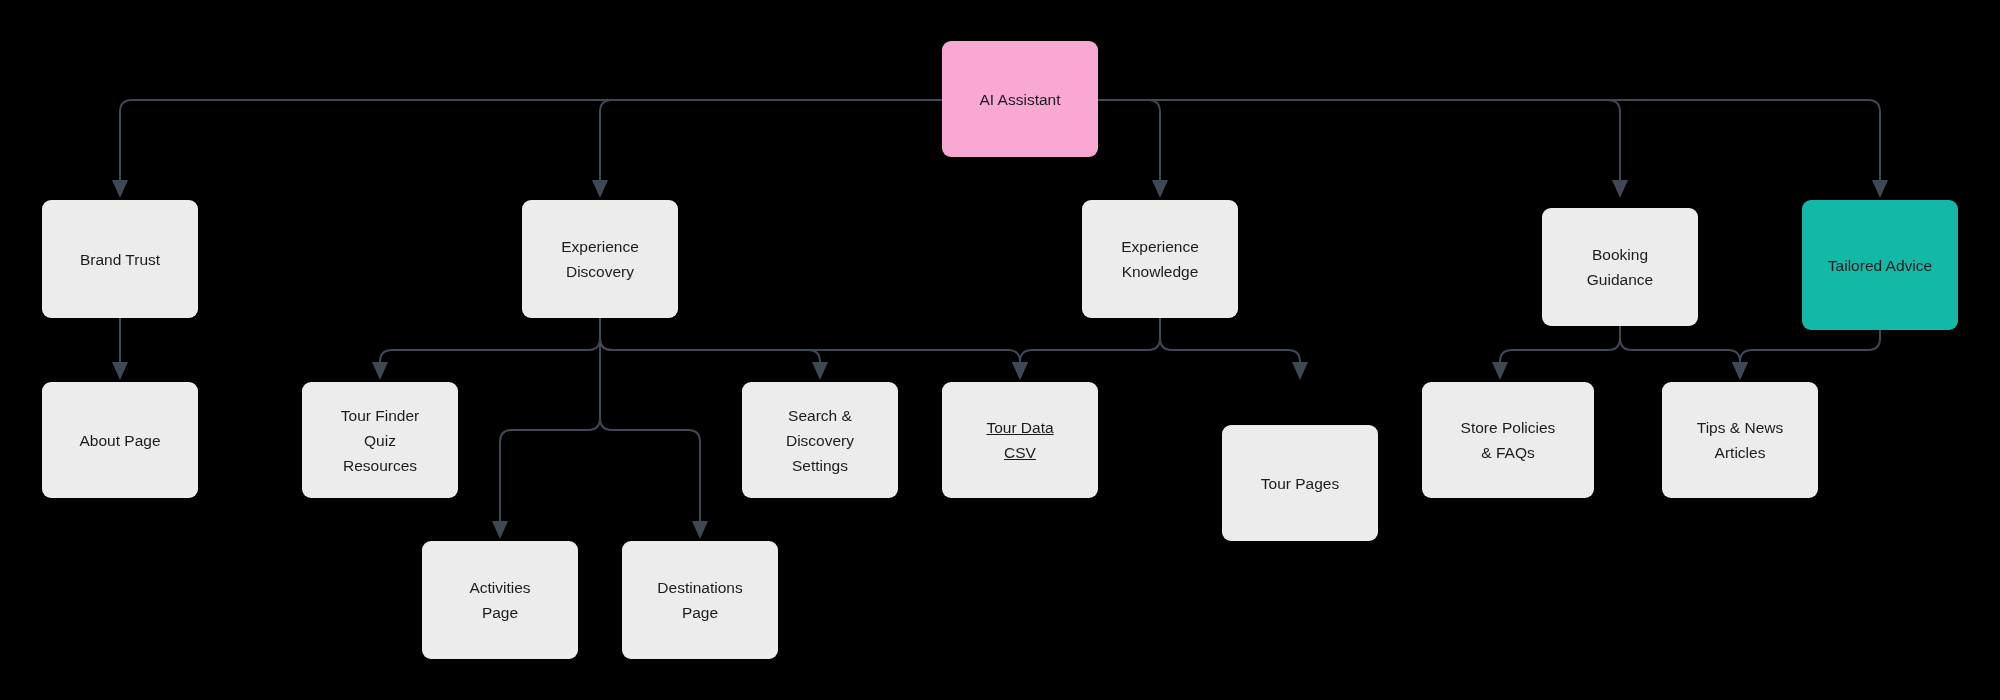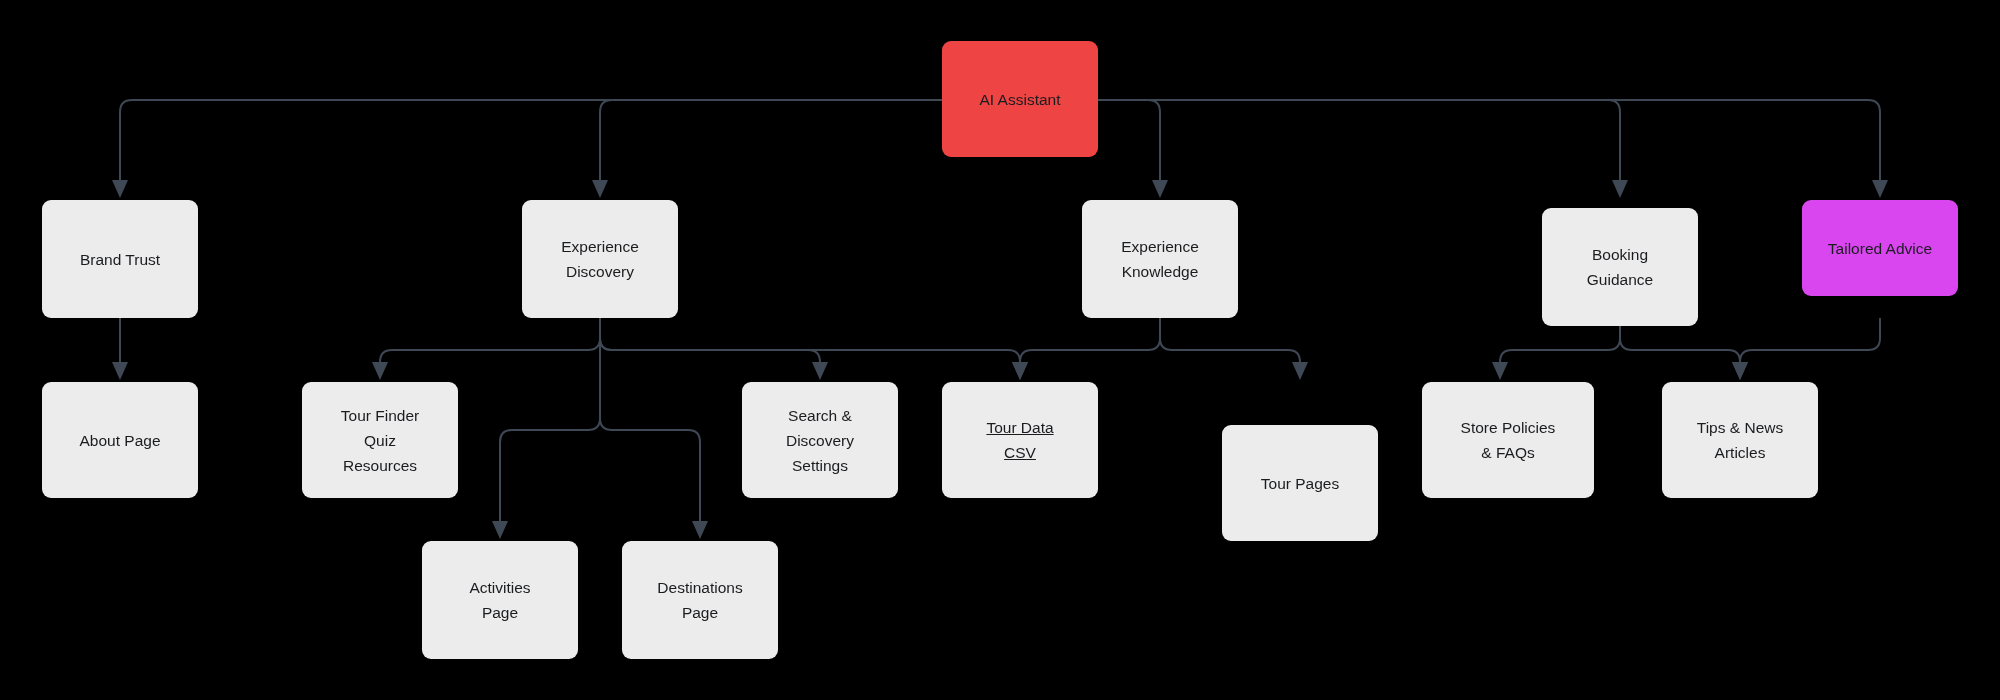--- a/index.html
+++ b/index.html
@@ -72,29 +72,29 @@
       <polygon points="1012,362 1028,362 1020,380" class="arrowhead" fill="#3f4855"></polygon>
       <path d="M1160,318 V338 Q1160,350 1172,350 H1288 Q1300,350 1300,362" class="edge" stroke="#3f4855"></path>
       <polygon points="1292,362 1308,362 1300,380" class="arrowhead" fill="#3f4855"></polygon>
       <path d="M1620,318 V338 Q1620,350 1608,350 H1512 Q1500,350 1500,362" class="edge" stroke="#3f4855"></path>
       <polygon points="1492,362 1508,362 1500,380" class="arrowhead" fill="#3f4855"></polygon>
       <path d="M1620,318 V338 Q1620,350 1632,350 H1728 Q1740,350 1740,362" class="edge" stroke="#3f4855"></path>
       <polygon points="1732,362 1748,362 1740,380" class="arrowhead" fill="#3f4855"></polygon>
       <path d="M1880,318 V338 Q1880,350 1868,350 H1752 Q1740,350 1740,362" class="edge" stroke="#3f4855"></path>
       <polygon points="1732,362 1748,362 1740,380" class="arrowhead" fill="#3f4855"></polygon>
     </svg>
-<div class="node" style="left: 942px; top: 41px; width: 156px; height: 116px; background: #ef4444; color: rgb(27, 28, 31);">AI Assistant</div>
+<div class="node" style="left: 942px; top: 41px; width: 156px; height: 116px; background: #f9a8d4; color: rgb(27, 28, 31);">AI Assistant</div>
     <div class="node" style="left: 42px; top: 200px; width: 156px; height: 118px; background: rgb(236, 236, 236); color: rgb(27, 28, 31);">Brand Trust</div>
     <div class="node" style="left: 522px; top: 200px; width: 156px; height: 118px; background: rgb(236, 236, 236); color: rgb(27, 28, 31);">Experience
 Discovery</div>
     <div class="node" style="left: 1082px; top: 200px; width: 156px; height: 118px; background: rgb(236, 236, 236); color: rgb(27, 28, 31);">Experience
 Knowledge</div>
     <div class="node" style="left: 1542px; top: 200px; width: 156px; height: 118px; background: rgb(236, 236, 236); color: rgb(27, 28, 31); margin-top: 8px;">Booking
 Guidance</div>
-    <div class="node" style="left: 1802px; top: 200px; width: 156px; height: 96px; background: #d946ef; color: rgb(27, 28, 31);">Tailored Advice</div>
+    <div class="node" style="left: 1802px; top: 200px; width: 156px; height: 130px; background: #14b8a6; color: rgb(27, 28, 31);">Tailored Advice</div>
     <div class="node" style="left: 42px; top: 382px; width: 156px; height: 116px; background: rgb(236, 236, 236); color: rgb(27, 28, 31);">About Page</div>
     <div class="node" style="left: 302px; top: 382px; width: 156px; height: 116px; background: rgb(236, 236, 236); color: rgb(27, 28, 31);">Tour Finder
 Quiz
 Resources</div>
     <div class="node" style="left: 742px; top: 382px; width: 156px; height: 116px; background: rgb(236, 236, 236); color: rgb(27, 28, 31);">Search &amp;
 Discovery
 Settings</div>
     <div class="node" style="left: 942px; top: 382px; width: 156px; height: 116px; background: rgb(236, 236, 236); color: rgb(27, 28, 31); text-decoration: underline;">Tour Data
 CSV</div>
     <div class="node" style="left: 1222px; top: 382px; width: 156px; height: 116px; background: rgb(236, 236, 236); color: rgb(27, 28, 31); margin-top: 43px;">Tour Pages</div>

